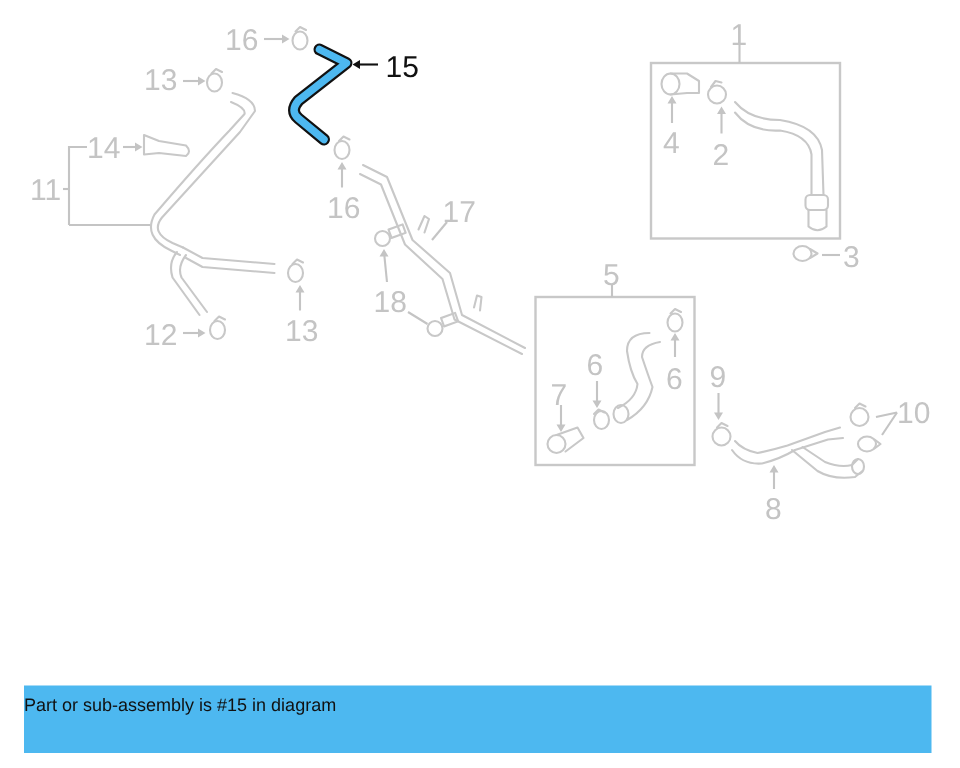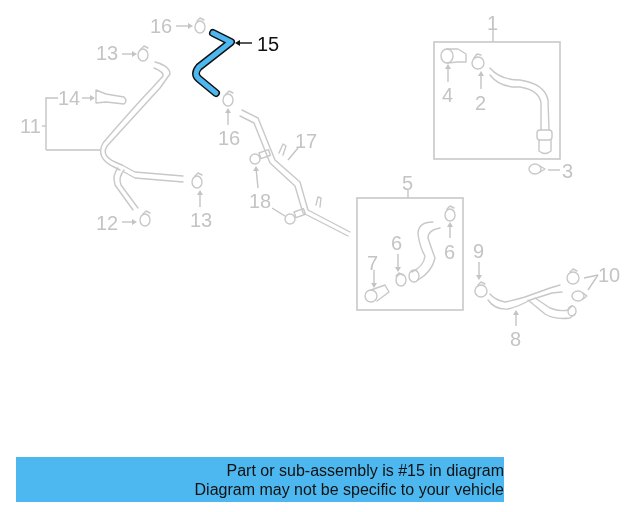--- a/index.html
+++ b/index.html
@@ -3,21 +3,21 @@
 <meta charset="utf-8">
 <style>
   html, body { margin: 0; padding: 0; }
   body { width: 640px; height: 512px; background: #ffffff; position: relative; overflow: hidden; font-family: "Liberation Sans", sans-serif; }
   #diagram { position: absolute; left: 0; top: 0; width: 640px; height: 440px; }
   .callout { font-family: "Liberation Sans", sans-serif; font-size: 20px; fill: #c4c4c4; }
   .callout-active { font-family: "Liberation Sans", sans-serif; font-size: 20px; fill: #111111; }
   .part { fill: none; stroke: #c8c8c8; stroke-width: 1.4; stroke-linecap: round; stroke-linejoin: round; }
   .leader { fill: none; stroke: #c4c4c4; stroke-width: 1.4; }
   .box { fill: none; stroke: #c8c8c8; stroke-width: 1.6; }
-  #banner { position: absolute; left: 16px; top: 457px; width: 488px; height: 45px; background: #4db8f0; text-align: right; color: #111; font-size: 16px; line-height: 19px; padding-top: 4px; box-sizing: border-box; }
+  #banner { position: absolute; left: 16px; top: 457px; width: 605px; height: 45px; background: #4db8f0; text-align: left; color: #111; font-size: 12px; line-height: 19px; padding-top: 4px; box-sizing: border-box; }
   #banner div { white-space: nowrap; }
 </style>
 </head>
 <body>
 
 <svg id="diagram" viewBox="0 0 640 440" xmlns="http://www.w3.org/2000/svg">
 
   <g>
     <rect class="box" x="434" y="42" width="126" height="117"></rect>
     <line class="leader" x1="493" y1="30" x2="493" y2="42"></line>
@@ -196,14 +196,13 @@
     <ellipse class="part" cx="578" cy="296" rx="6" ry="5"></ellipse>
     <path class="part" d="M583 293 l4 3 l-4 3"></path>
   </g>
   <line class="leader" x1="598" y1="275" x2="584" y2="278"></line>
   <line class="leader" x1="598" y1="275" x2="588" y2="290"></line>
   <text class="callout" x="598" y="282">10</text>
 </svg>
 
 <div id="banner">
   <div>Part or sub-assembly is #15 in diagram</div>
-  <div>Diagram may not be specific to your vehicle</div>
 </div>
 
 </body></html>

